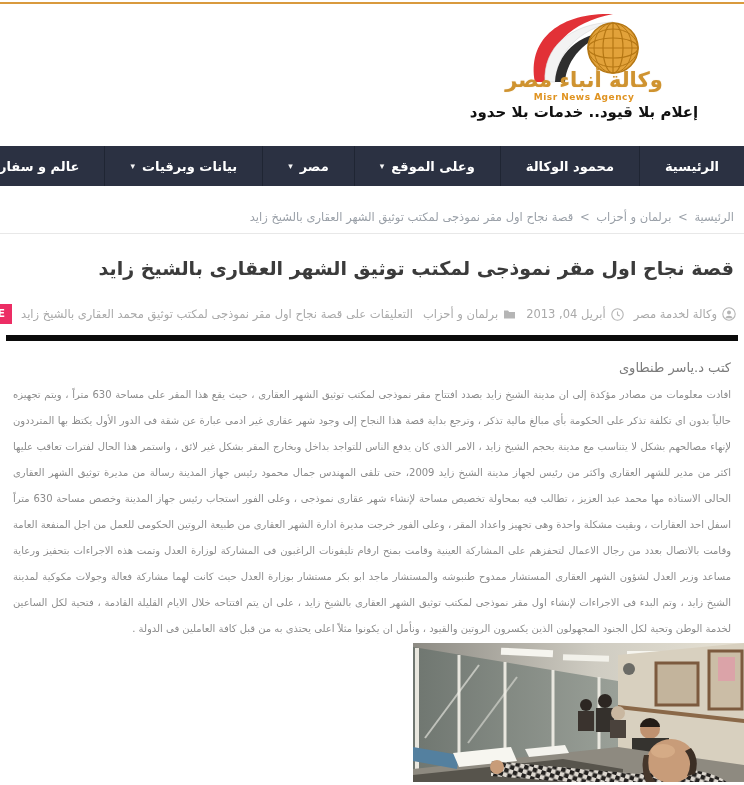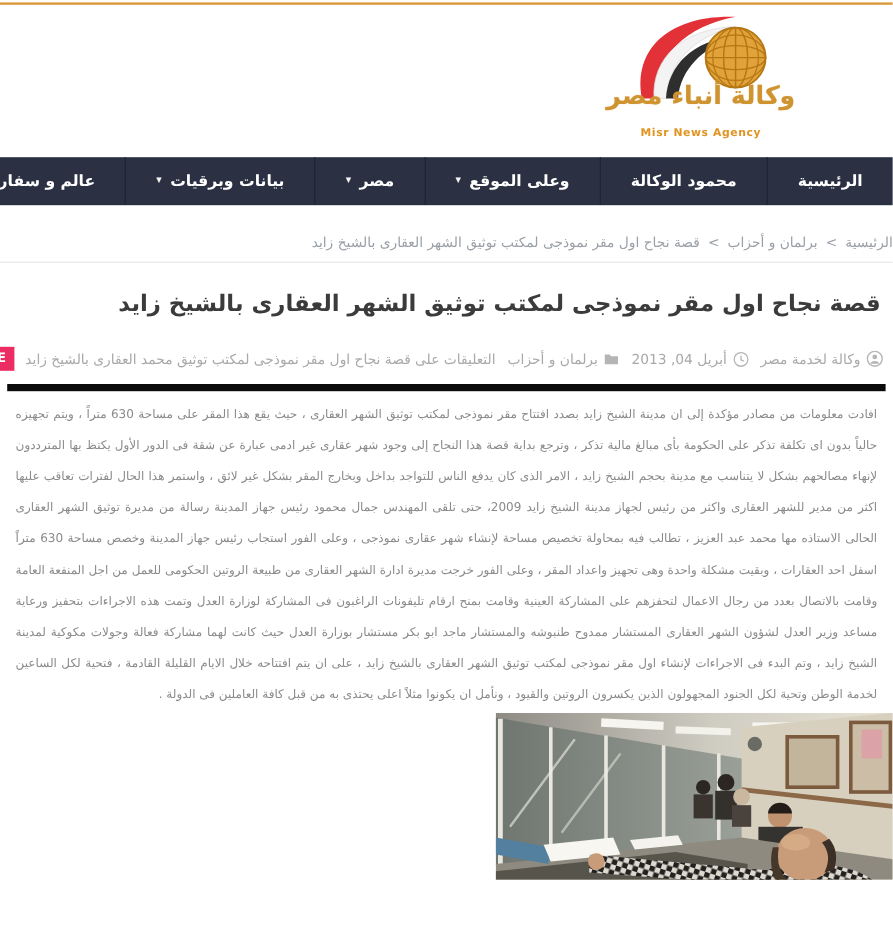--- a/index.html
+++ b/index.html
@@ -3,36 +3,36 @@
 <meta charset="utf-8">
 <style>
   html,body{margin:0;padding:0;background:#fff;width:744px;height:785px;overflow:hidden;
     font-family:"DejaVu Sans", sans-serif;}
   .page{width:744px;height:785px;position:relative;background:#fff;}
 
   
   .topline{height:2px;background:#d99a3e;margin-top:2px;}
 
   
-  .header{height:127px;position:relative;}
+  .header{height:142px;position:relative;}
   .logo-wrap{position:absolute;top:2px;right:30px;width:260px;text-align:center;}
   .logo-art{display:block;margin:0 auto;}
   .logo-calli{color:#cf9330;font-weight:bold;font-size:21px;margin-top:-16px;direction:rtl;
     text-shadow:0 0 1px rgba(207,147,48,.4);}
-  .logo-en{color:#e09422;font-weight:bold;font-size:9px;letter-spacing:.5px;margin-top:14px;text-align:center;}
+  .logo-en{color:#e09422;font-weight:bold;font-size:9px;letter-spacing:.5px;margin-top:0px;text-align:center;}
   .slogan{color:#111;font-weight:bold;font-size:15px;margin-top:1px;direction:rtl;}
 
   
   .nav{height:40px;background:#2b3142;display:flex;direction:rtl;overflow:hidden;align-items:stretch;}
   .nav-item{display:flex;align-items:center;gap:7px;padding:0 25px;color:#fff;font-weight:bold;
     font-size:13px;white-space:nowrap;border-left:1px solid #1f2533;cursor:pointer;}
   .nav-item .caret{font-size:9px;line-height:1;opacity:.95;}
 
   
-  .crumbs{direction:rtl;text-align:right;padding:24px 0 9px;font-size:11.5px;color:#9aa0a8;
+  .crumbs{direction:rtl;text-align:right;padding:24px 10px 9px;font-size:11.5px;color:#9aa0a8;
     border-bottom:1px solid #e8e8e8;}
   .crumbs span{margin-left:3px;}
   .crumb-link{cursor:pointer;}
 
   
   .title{direction:rtl;text-align:right;font-size:19px;font-weight:bold;color:#3b3b3b;
     padding:10px 10px 0;}
 
   
   .meta{direction:rtl;display:flex;align-items:center;gap:5px;padding:13px 8px 0;
@@ -70,20 +70,21 @@
         <circle cx="104" cy="42" r="25" fill="#e2a23a" stroke="#b57714" stroke-width="1.5"></circle>
         <ellipse cx="104" cy="42" rx="25" ry="10" fill="none" stroke="#b57714" stroke-width="1.2"></ellipse>
         <ellipse cx="104" cy="42" rx="25" ry="19" fill="none" stroke="#b57714" stroke-width="1"></ellipse>
         <ellipse cx="104" cy="42" rx="10" ry="25" fill="none" stroke="#b57714" stroke-width="1.2"></ellipse>
         <ellipse cx="104" cy="42" rx="19" ry="25" fill="none" stroke="#b57714" stroke-width="1"></ellipse>
         <line x1="79" y1="42" x2="129" y2="42" stroke="#b57714" stroke-width="1.2"></line>
         <line x1="104" y1="17" x2="104" y2="67" stroke="#b57714" stroke-width="1.2"></line>
       </svg>
       <div class="logo-calli">وكالة أنباء مصر</div>
       <div class="logo-en">Misr News Agency</div>
+      <div class="slogan">إعلام بلا قيود.. خدمات بلا حدود</div>
     </div>
   </div>
 
   <div class="nav">
     <div class="nav-item">
       <span>الرئيسية</span>
     </div>
     <div class="nav-item">
       <span>محمود الوكالة</span>
     </div>
@@ -138,20 +139,21 @@
     <span>التعليقات على قصة نجاح اول مقر نموذجى لمكتب توثيق محمد العقارى بالشيخ زايد</span>
     <span class="like">
       <span>LIKE</span>
 
     </span>
   </div>
 
   <div class="rule"></div>
 
   <div class="article">
+    <div class="byline">كتب د.ياسر طنطاوى</div>
     <p class="body-text">افادت معلومات من مصادر مؤكدة إلى ان مدينة الشيخ زايد بصدد افتتاح مقر نموذجى لمكتب توثيق الشهر العقارى ، حيث يقع هذا المقر على مساحة 630 متراً ، ويتم تجهيزه حالياً بدون اى تكلفة تذكر على الحكومة بأى مبالغ مالية تذكر ، وترجع بداية قصة هذا النجاح إلى وجود شهر عقارى غير ادمى عبارة عن شقة فى الدور الأول يكتظ بها المترددون لإنهاء مصالحهم بشكل لا يتناسب مع مدينة بحجم الشيخ زايد ، الامر الذى كان يدفع الناس للتواجد بداخل وبخارج المقر بشكل غير لائق ، واستمر هذا الحال لفترات تعاقب عليها اكثر من مدير للشهر العقارى واكثر من رئيس لجهاز مدينة الشيخ زايد 2009، حتى تلقى المهندس جمال محمود رئيس جهاز المدينة رسالة من مديرة توثيق الشهر العقارى الحالى الاستاذه مها محمد عبد العزيز ، تطالب فيه بمحاولة تخصيص مساحة لإنشاء شهر عقارى نموذجى ، وعلى الفور استجاب رئيس جهاز المدينة وخصص مساحة 630 متراً اسفل احد العقارات ، وبقيت مشكلة واحدة وهى تجهيز واعداد المقر ، وعلى الفور خرجت مديرة ادارة الشهر العقارى من طبيعة الروتين الحكومى للعمل من اجل المنفعة العامة وقامت بالاتصال بعدد من رجال الاعمال لتحفزهم على المشاركة العينية وقامت بمنح ارقام تليفونات الراغبون فى المشاركة لوزارة العدل وتمت هذه الاجراءات بتحفيز ورعاية مساعد وزير العدل لشؤون الشهر العقارى المستشار ممدوح طنبوشه والمستشار ماجد ابو بكر مستشار بوزارة العدل حيث كانت لهما مشاركة فعالة وجولات مكوكية لمدينة الشيخ زايد ، وتم البدء فى الاجراءات لإنشاء اول مقر نموذجى لمكتب توثيق الشهر العقارى بالشيخ زايد ، على ان يتم افتتاحه خلال الايام القليلة القادمة ، فتحية لكل الساعين لخدمة الوطن وتحية لكل الجنود المجهولون الذين يكسرون الروتين والقيود ، ونأمل ان يكونوا مثلاً اعلى يحتذى به من قبل كافة العاملين فى الدولة .</p>
 
     <div class="photo">
       <svg width="331" height="145" viewBox="0 0 331 145">
         <defs>
           <pattern id="chk" width="9" height="9" patternUnits="userSpaceOnUse" patternTransform="rotate(18)">
             <rect width="9" height="9" fill="#ddd8d0"></rect>
             <rect width="4.5" height="4.5" fill="#23211f"></rect>
             <rect x="4.5" y="4.5" width="4.5" height="4.5" fill="#23211f"></rect>
           </pattern>

